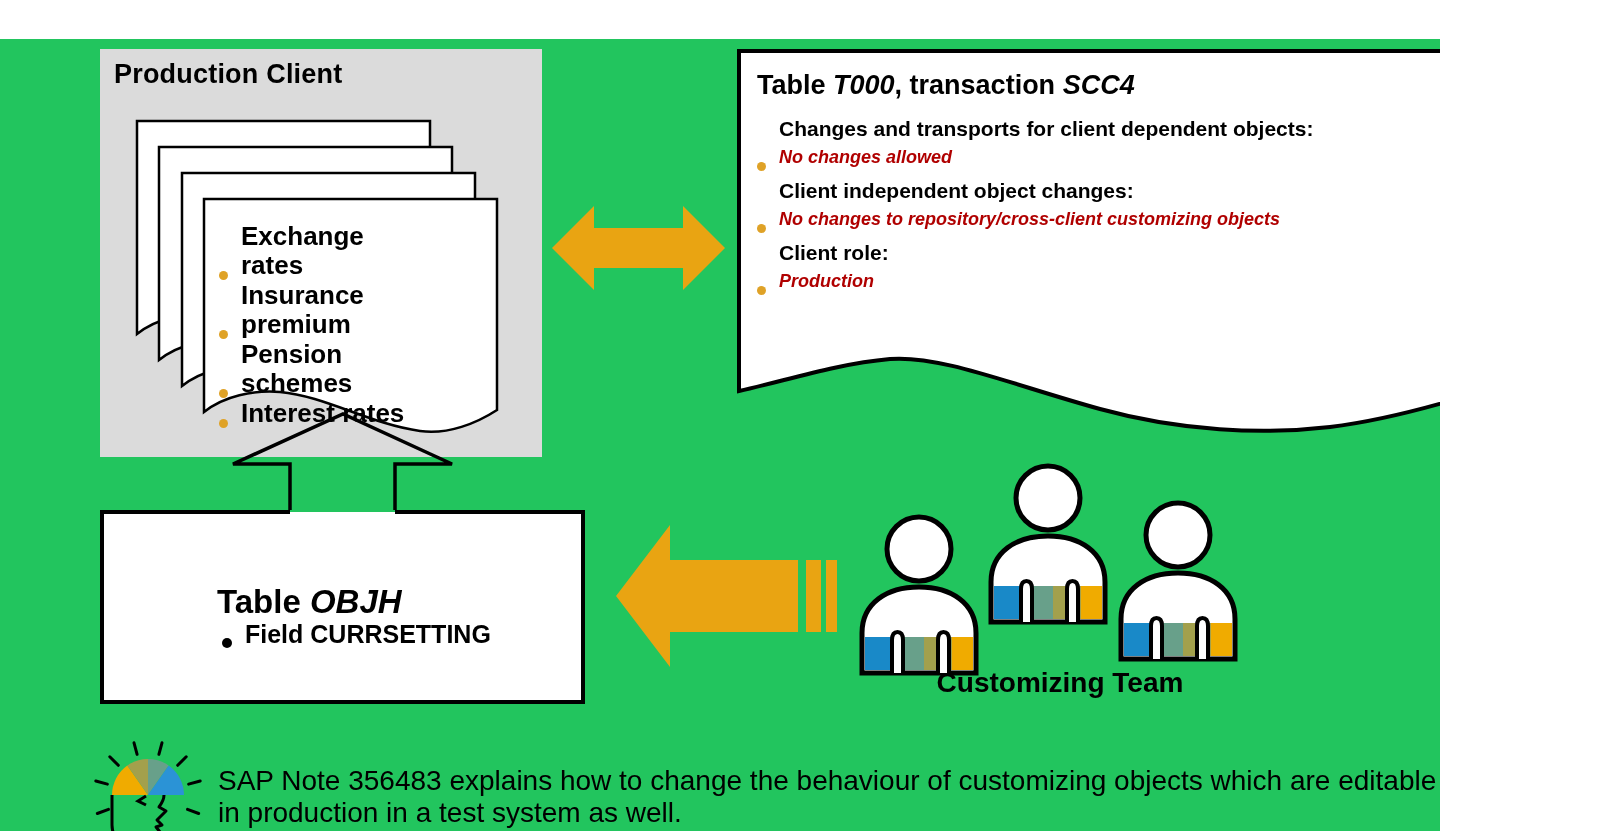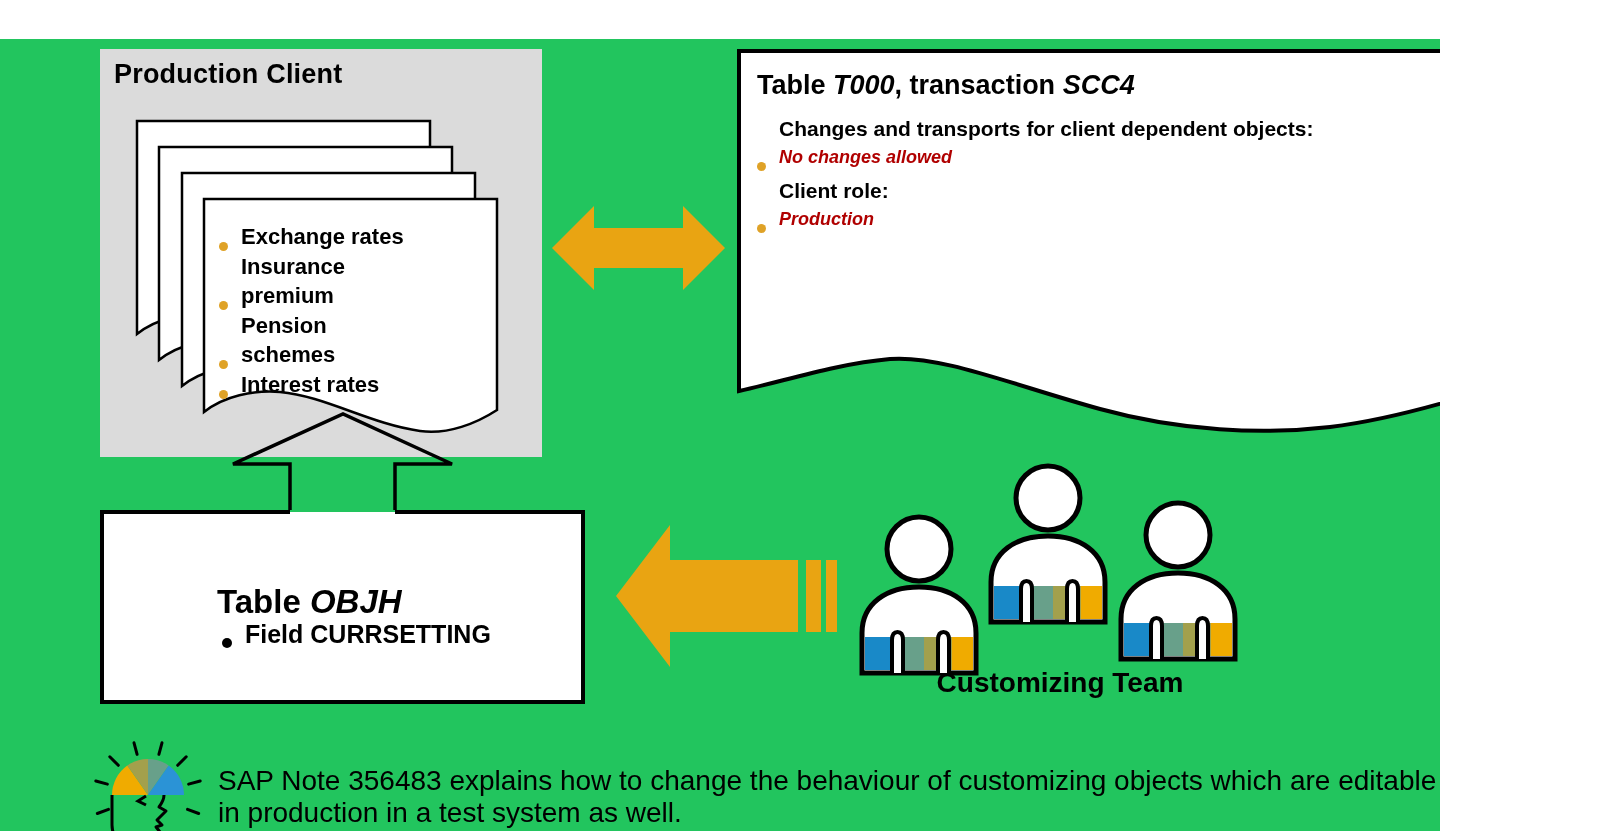--- a/index.html
+++ b/index.html
@@ -11,21 +11,21 @@
   svg.shapes{left:0;top:0;width:1600px;height:831px;z-index:2;}
   .txt{z-index:3;}
   
   .row{display:flex;align-items:flex-end;}
   .dot{flex:0 0 auto;border-radius:50%;}
   .dot.gold{width:9px;height:9px;background:#DFA227;margin:10px 13px 0 0;}
   .dot.black{width:10px;height:10px;background:#000;margin:8px 13px 0 0;}
   
   .page-list{left:219px;top:183px;width:250px;}
   .page-list .row{margin-bottom:1px;}
-  .page-list .lbl{font-size:22px;font-weight:bold;line-height:29px;max-width:182px;}
+  .page-list .lbl{font-size:26px;font-weight:bold;line-height:29px;max-width:182px;}
   
   .t000-title{left:757px;top:31px;font-size:27px;font-weight:bold;}
   .t000-title .it{font-style:italic;}
   .t000-list{left:757px;top:76px;width:690px;}
   .t000-list .row{margin-bottom:6px;}
   .t000-list .lbl{font-size:21px;font-weight:bold;line-height:28px;}
   .t000-list .val{font-size:18px;font-weight:bold;font-style:italic;line-height:28px;color:#B00000;}
   
   .objh-title{left:217px;top:544px;font-size:33px;font-weight:bold;}
   .objh-title .it{font-style:italic;}
@@ -132,20 +132,27 @@
     <div class="row">
       <span class="dot gold"></span>
       <div>
         <div class="lbl">Changes and transports for client dependent objects:</div>
         <div class="val">No changes allowed</div>
       </div>
     </div>
     <div class="row">
       <span class="dot gold"></span>
       <div>
+        <div class="lbl">Client independent object changes:</div>
+        <div class="val">No changes to repository/cross-client customizing objects</div>
+      </div>
+    </div>
+    <div class="row">
+      <span class="dot gold"></span>
+      <div>
         <div class="lbl">Client role:</div>
         <div class="val">Production</div>
       </div>
     </div>
   </div>
 
   <div class="abs objh-title txt">
     <span>Table </span><span class="it">OBJH</span>
   </div>
   <div class="abs objh-bullet row txt">

